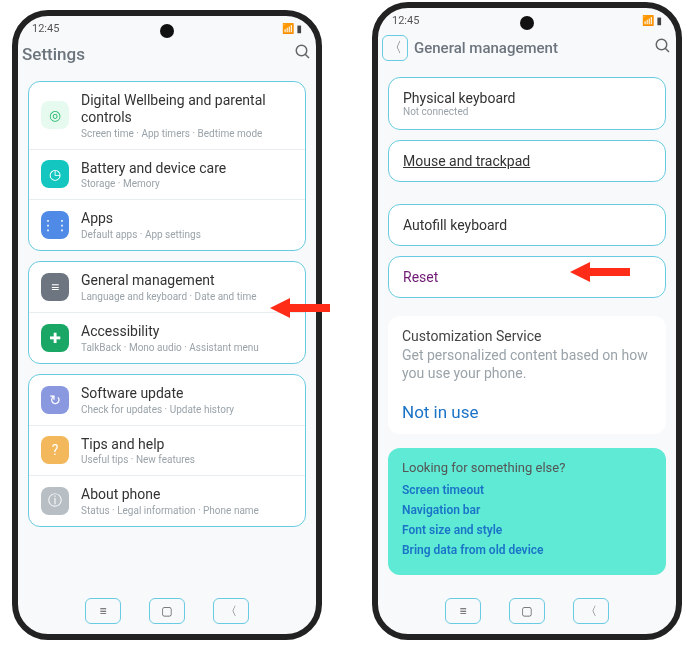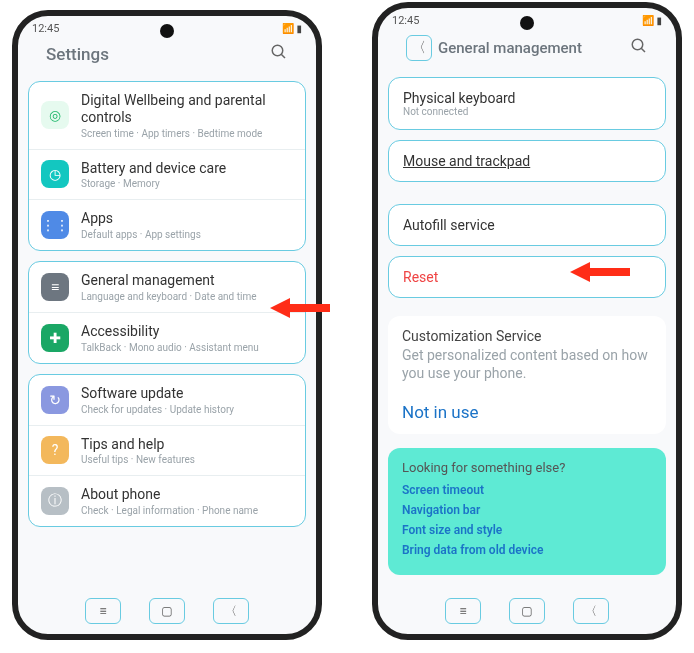--- a/index.html
+++ b/index.html
@@ -27,21 +27,21 @@
     position: absolute; top: 8px; left: 50%; transform: translateX(-50%);
     width: 14px; height: 14px; background: #111; border-radius: 50%;
   }
   .status-bar {
     display:flex; justify-content:space-between; align-items:center;
     padding: 6px 14px 2px; font-size: 11px; color:#555;
   }
   .status-bar .icons span { font-size: 10px; margin-left: 2px; color:#444;}
   .header {
     display:flex; align-items:center; justify-content:space-between;
-    padding: 6px 28px 8px;
+    padding: 6px 4px 8px;
   }
   .header-title { font-size: 17px; color:#6c757d; font-weight:500;}
   .back-btn {
     width:26px;height:26px;border:1px solid #69cbe1;border-radius:6px;
     display:flex;align-items:center;justify-content:center;font-size:14px;color:#666;margin-right:6px;
   }
   .header-left{display:flex;align-items:center;}
   .search-icon { font-size:18px;color:#666;}
   .content { padding: 8px 10px 0; overflow:auto; height: calc(100% - 110px);}
   .card {
@@ -157,21 +157,21 @@
           <div class="icon-badge" style="background: rgb(243, 184, 92); color: rgb(255, 255, 255);">?</div>
           <div class="row-text">
             <div class="title">Tips and help</div>
             <div class="sub">Useful tips · New features</div>
           </div>
         </div>
         <div class="row">
           <div class="icon-badge" style="background: rgb(183, 191, 197); color: rgb(255, 255, 255);">ⓘ</div>
           <div class="row-text">
             <div class="title">About phone</div>
-            <div class="sub">Check · Legal information · Phone name</div>
+            <div class="sub">Status · Legal information · Phone name</div>
           </div>
         </div>
       </div>
   </div>
   <div class="nav-bar">
     <div class="nav-btn">≡</div>
     <div class="nav-btn">▢</div>
     <div class="nav-btn">〈</div>
   </div>
 </div>
@@ -201,26 +201,26 @@
           <div class="sub" style="font-size: 10px; color: rgb(154, 163, 169);">Not connected</div>
         </div>
       </div>
       <div class="card" style="margin-bottom: 22px;">
         <div class="row-plain">
           <div class="title" style="font-size: 14px; color: rgb(51, 51, 51); text-decoration: underline;">Mouse and trackpad</div>
         </div>
       </div>
       <div class="card" style="margin-bottom: 10px;">
         <div class="row-plain">
-          <div class="title" style="font-size: 14px; color: rgb(51, 51, 51);">Autofill service</div>
+          <div class="title" style="font-size: 14px; color: rgb(51, 51, 51);">Autofill keyboard</div>
         </div>
       </div>
       <div class="card" style="margin-bottom: 18px;">
         <div class="row-plain">
-          <div class="title" style="font-size: 14px; color: #ef4444;">Reset</div>
+          <div class="title" style="font-size: 14px; color: #701a75;">Reset</div>
         </div>
       </div>
       <div class="cust-block">
         <div class="title">Customization Service</div>
         <div class="sub">Get personalized content based on how you use your phone.</div>
         <div class="link-text">Not in use</div>
       </div>
       <div class="footer-block">
         <div class="title">Looking for something else?</div>
         <div class="opt">Screen timeout</div>

